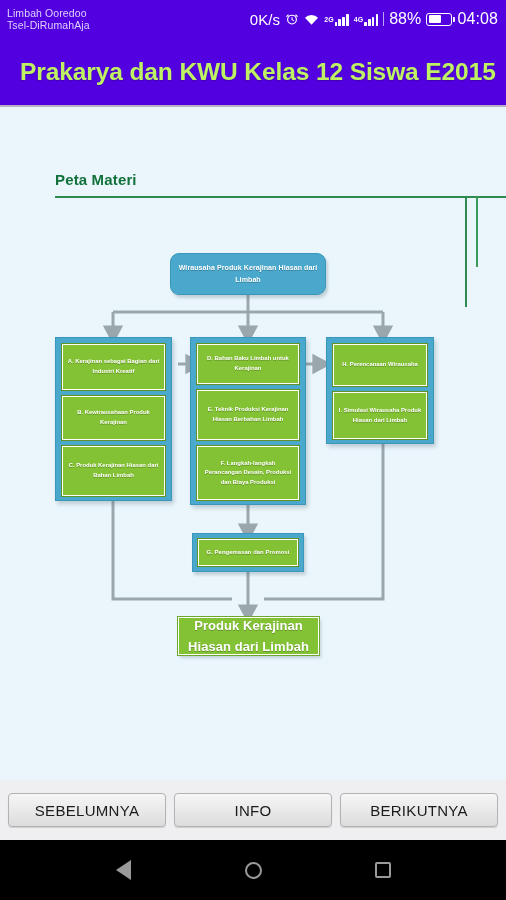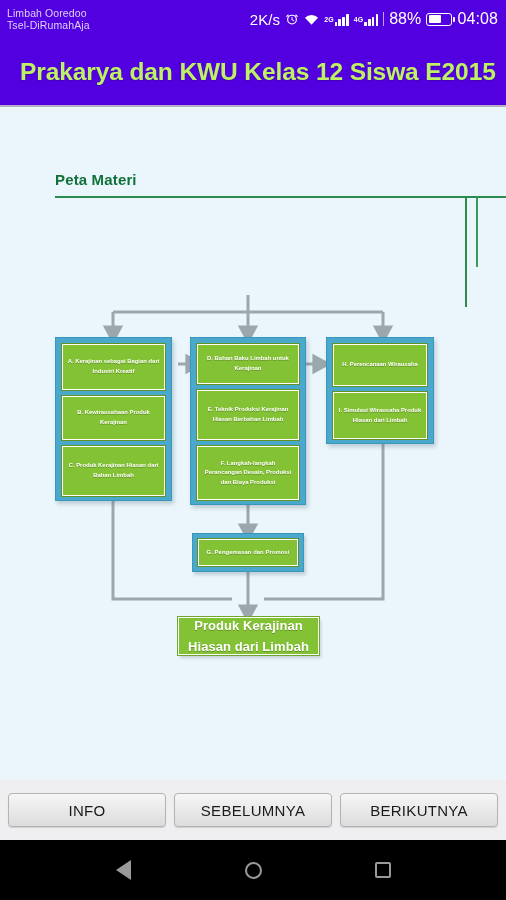--- a/index.html
+++ b/index.html
@@ -211,21 +211,21 @@
 </style>
 </head>
 <body>
 
 <div id="app">
 
   <div class="statusbar">
     <div class="carrier">Limbah Ooredoo
 Tsel-DiRumahAja</div>
     <div class="status-right">
-      <span class="net">2K/s</span>
+      <span class="net">0K/s</span>
       <span class="ic">
         <svg width="14" height="14" viewBox="0 0 24 24">
             <circle cx="12" cy="13" r="7.5" fill="none" stroke="#fff" stroke-width="2"></circle>
             <path d="M12 9.5V13l2.6 1.8" stroke="#fff" stroke-width="1.8" fill="none" stroke-linecap="round"></path>
             <path d="M5.5 5.2 3 7.6M18.5 5.2 21 7.6" stroke="#fff" stroke-width="2" stroke-linecap="round"></path>
           </svg>
       </span>
       <span class="ic">
         <svg width="15" height="13" viewBox="0 0 24 20">
             <path d="M12 18.5 1.5 7.2a15 15 0 0 1 21 0z" fill="#fff"></path>
@@ -294,20 +294,25 @@
           <path d="M248,396 L248,424" marker-end="url(#ah)"></path>
 
           <path d="M248,463 L248,505" marker-end="url(#ah)"></path>
 
           <path d="M113,392 L113,490 L232,490"></path>
 
           <path d="M383,335 L383,490 L264,490"></path>
         </g>
       </svg>
 
+      <div class="node rounded" style="left:170px; top:144px; width:156px; height:42px;">
+        <div class="inner">
+          <div class="lbl">Wirausaha Produk Kerajinan Hiasan dari Limbah</div>
+        </div>
+      </div>
 
       <div class="group" style="left:55px; top:228px; width:117px; height:164px;">
         <div class="cell" style="top:6px; height:46px;">
           <div class="lbl">A. Kerajinan sebagai Bagian dari Industri Kreatif</div>
         </div>
         <div class="cell" style="top:58px; height:44px;">
           <div class="lbl">B. Kewirausahaan Produk Kerajinan</div>
         </div>
         <div class="cell" style="top:108px; height:50px;">
           <div class="lbl">C. Produk Kerajinan Hiasan dari Bahan Limbah</div>
@@ -344,22 +349,22 @@
       <div class="node plain" style="left:178px; top:508px; width:141px; height:38px;">
         <div class="inner">
           <div class="lbl">Produk Kerajinan Hiasan dari Limbah</div>
         </div>
       </div>
 
     </div>
   </div>
 
   <div class="btnbar">
+    <div class="btn">SEBELUMNYA</div>
     <div class="btn">INFO</div>
-    <div class="btn">SEBELUMNYA</div>
     <div class="btn">BERIKUTNYA</div>
   </div>
 
   <div class="navbar">
     <div class="nav-ic">
         <div class="nav-back"></div>
       </div>
     <div class="nav-ic">
         <div class="nav-home"></div>
       </div>

